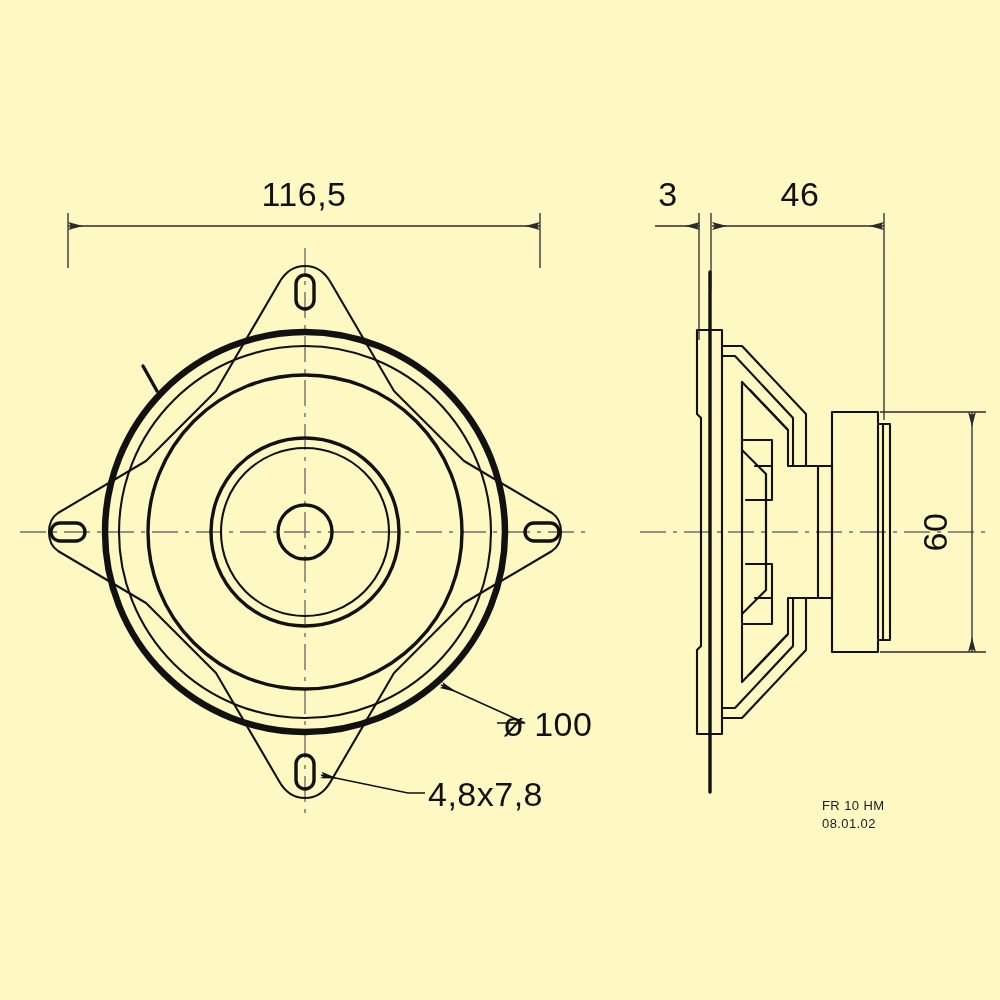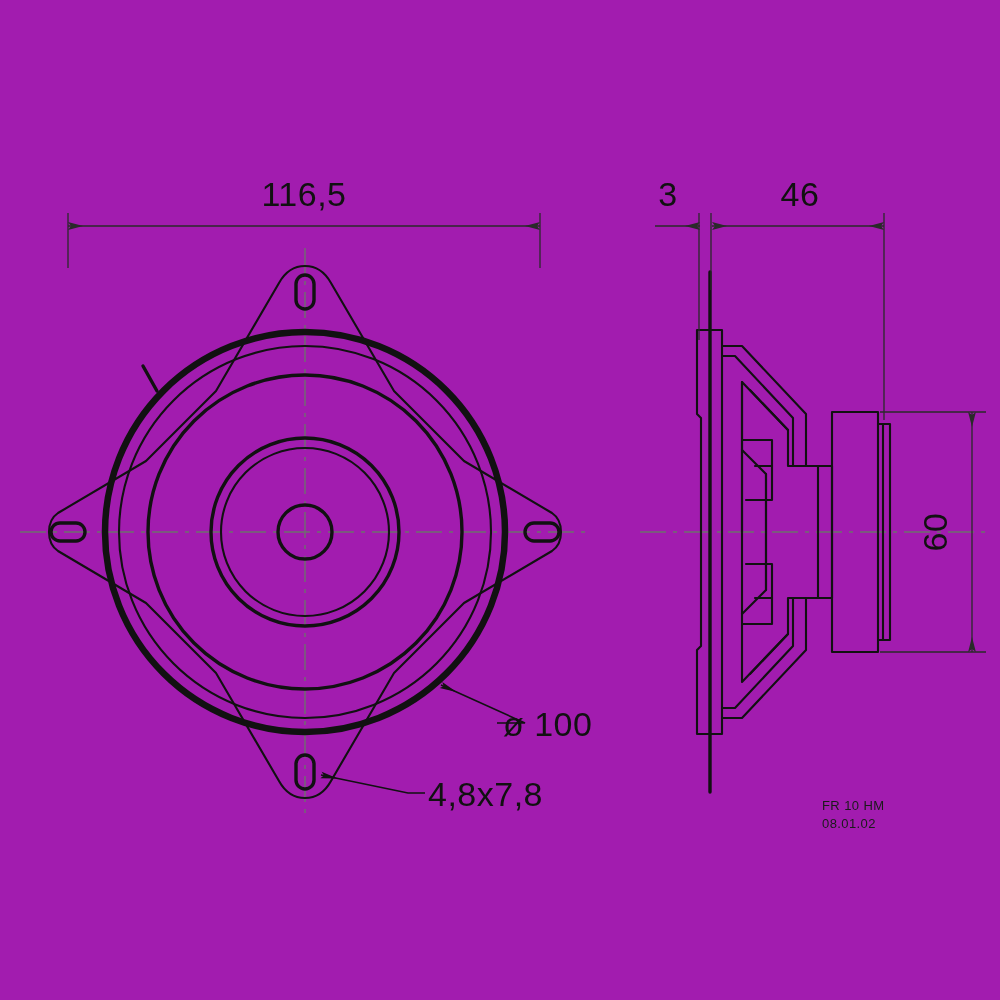--- a/index.html
+++ b/index.html
@@ -10,21 +10,21 @@
   body {
     width: 1000px;
     height: 1000px;
     font-family: "Liberation Sans", sans-serif;
     overflow: hidden;
   }
   #sheet {
     position: relative;
     width: 1000px;
     height: 1000px;
-    background: #a21caf;
+    background: #fef9c3;
   }
   svg#drawing {
     display: block;
     width: 1000px;
     height: 1000px;
   }
   .dim-text {
     font-family: "Liberation Sans", sans-serif;
     font-size: 34px;
     fill: #111111;

